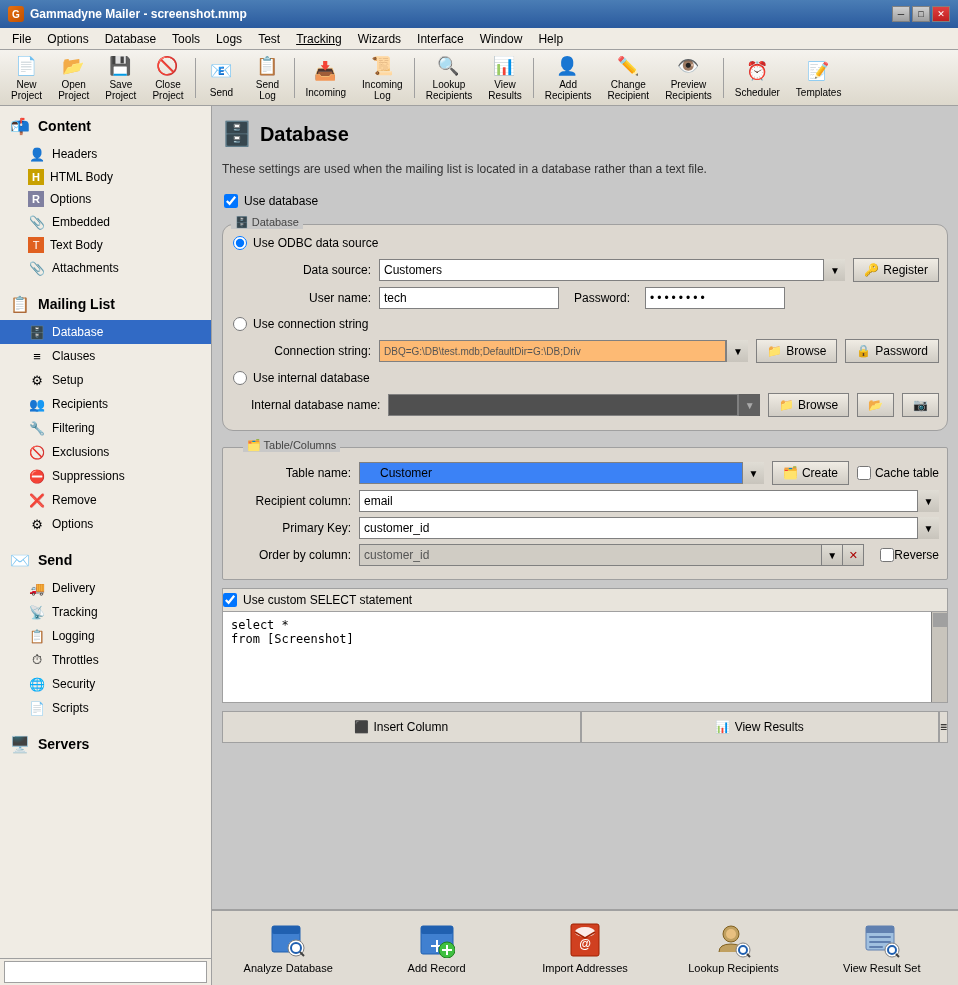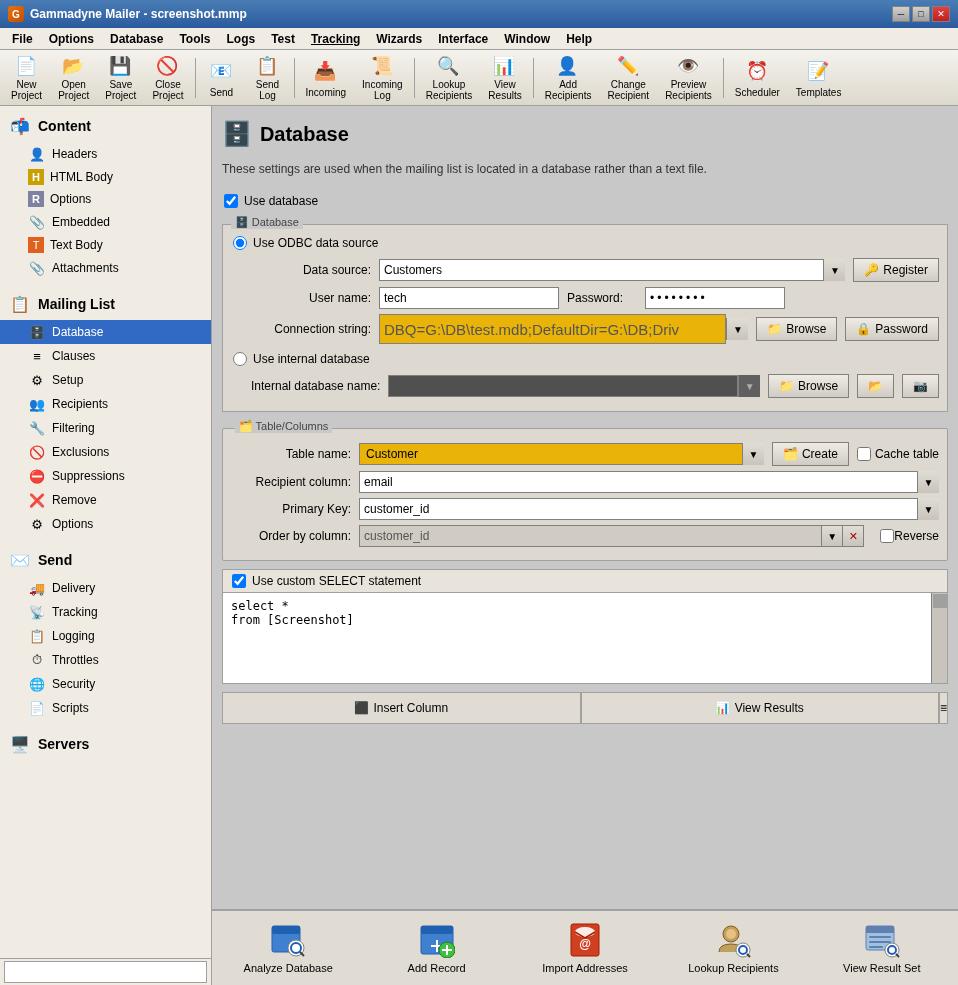--- a/index.html
+++ b/index.html
@@ -7,21 +7,21 @@
 
     
     .titlebar { background: linear-gradient(to bottom, #4a7db5, #2a5a9e); color: white; height: 28px; display: flex; align-items: center; justify-content: space-between; padding: 0 8px; }
     .titlebar-left { display: flex; align-items: center; gap: 6px; font-size: 12px; font-weight: bold; }
     .titlebar-icon { width: 16px; height: 16px; background: #e8a020; border-radius: 2px; }
     .titlebar-buttons { display: flex; gap: 2px; }
     .titlebar-btn { width: 18px; height: 16px; background: linear-gradient(to bottom, #d0d0d0, #a0a0a0); border: 1px solid #808080; font-size: 9px; display: flex; align-items: center; justify-content: center; cursor: pointer; color: #000; }
 
     
     .menubar { background: #f0ece4; height: 22px; display: flex; align-items: center; padding: 0 4px; border-bottom: 1px solid #a0a0a0; }
-    .menubar-item { padding: 2px 8px; cursor: pointer; font-size: 12px; font-weight: bold; }
+    .menubar-item { padding: 2px 8px; cursor: pointer; font-size: 12px; }
 
     
     .toolbar { background: linear-gradient(to bottom, #f5f3ee, #ddd8cc); border-bottom: 1px solid #a0a0a0; display: flex; align-items: center; padding: 3px 4px; gap: 2px; height: 56px; }
     .toolbar-btn { display: flex; flex-direction: column; align-items: center; justify-content: center; padding: 2px 6px; min-width: 44px; height: 48px; cursor: pointer; border: 1px solid transparent; gap: 2px; }
     .toolbar-icon { width: 28px; height: 28px; display: flex; align-items: center; justify-content: center; font-size: 18px; }
     .toolbar-label { font-size: 10px; text-align: center; white-space: nowrap; }
     .toolbar-sep { width: 1px; height: 40px; background: #a0a0a0; margin: 0 2px; }
 
     
     .main-layout { display: flex; height: calc(985px - 28px - 22px - 56px); }
@@ -45,43 +45,43 @@
     
     .page-header { display: flex; align-items: center; gap: 8px; padding: 4px 0; }
     .page-header-icon { font-size: 24px; }
     .page-title { font-size: 20px; font-weight: bold; }
     .page-subtitle { font-size: 12px; color: #333; padding: 2px 0 6px 0; }
 
     
     .checkbox-row { display: flex; align-items: center; gap: 6px; padding: 4px 2px; }
 
     
-    .group-box { border: 1px solid #a0a0a0; background: #ddd8d0; padding: 8px; border-radius: 0; position: relative; margin-top: 4px; }
+    .group-box { border: 1px solid #a0a0a0; background: #ddd8d0; padding: 8px; border-radius: 11px; position: relative; margin-top: 4px; }
     .group-box-title { position: absolute; top: -9px; left: 8px; background: #c8c8c8; padding: 0 4px; font-size: 11px; color: #444; }
 
     
     .form-row { display: flex; align-items: center; gap: 8px; margin: 5px 0; }
     .form-label { min-width: 120px; text-align: right; font-size: 12px; }
-    .form-label-sm { min-width: 70px; text-align: left; font-size: 12px; }
+    .form-label-sm { min-width: 70px; text-align: center; font-size: 12px; }
     .form-input { flex: 1; height: 22px; border: 1px solid #808080; background: white; padding: 0 4px; font-size: 12px; }
 
     
     .select-wrap { flex: 1; position: relative; display: flex; }
     .select-wrap select { flex: 1; height: 22px; border: 1px solid #808080; background: white; font-size: 12px; padding: 0 4px; appearance: none; }
     .select-arrow { position: absolute; right: 0; top: 0; width: 22px; height: 22px; background: linear-gradient(to bottom, #e0ddd5, #c8c4bc); border-left: 1px solid #808080; display: flex; align-items: center; justify-content: center; pointer-events: none; font-size: 10px; }
 
     
     .btn { height: 24px; padding: 0 10px; background: linear-gradient(to bottom, #f0ece4, #d0ccc4); border: 1px solid #808080; cursor: pointer; font-size: 12px; display: flex; align-items: center; gap: 4px; white-space: nowrap; }
 
     
     .radio-row { display: flex; align-items: center; gap: 6px; padding: 3px 2px; }
 
     
     .table-columns-group { border: 1px solid #a0a0a0; background: #ddd8d0; padding: 8px; border-radius: 2px; position: relative; margin-top: 8px; }
-    .table-columns-title { position: absolute; top: -9px; left: 12px; background: #c8c8c8; padding: 0 4px; font-size: 11px; color: #444; text-align: center; }
+    .table-columns-title { position: absolute; top: -9px; left: 20px; background: #c8c8c8; padding: 0 4px; font-size: 11px; color: #444; text-align: center; }
     .bottom-btn { flex: 1; height: 30px; display: flex; align-items: center; justify-content: center; gap: 4px; cursor: pointer; border-right: 1px solid #a0a0a0; font-size: 12px; }
     .bottom-btn:last-child { border-right: none; flex: 0; width: 30px; }
 
     
     .bottom-action-bar { background: #e0dcd4; border-top: 2px solid #a0a0a0; display: flex; align-items: center; height: 76px; padding: 4px; gap: 4px; }
     .action-btn { display: flex; flex-direction: column; align-items: center; justify-content: center; gap: 4px; flex: 1; height: 68px; cursor: pointer; border: 1px solid transparent; padding: 4px; }
     .action-icon { width: 36px; height: 36px; display: flex; align-items: center; justify-content: center; font-size: 24px; }
     .action-label { font-size: 11px; text-align: center; }
 
     
@@ -351,25 +351,29 @@
           </button>
         </div>
 
         <div class="form-row" style="margin-left: 20px;">
           <div class="form-label">User name:</div>
           <input type="text" class="form-input" style="max-width: 180px;" value="tech">
           <div class="form-label-sm">Password:</div>
           <input type="password" class="password-field" value="password" style="">
         </div>
 
+        <div class="radio-row">
+          <input type="radio" name="db-type" id="conn" style="">
+          <label for="conn">Use connection string</label>
+        </div>
 
         <div class="form-row" style="margin-left: 20px;">
           <div class="form-label">Connection string:</div>
           <div style="flex:1; display:flex; align-items:center;">
-            <input type="text" style="flex: 1 1 0%; height: 30px; background: #eab308; border: 1px solid rgb(128, 128, 128); font-size: 15px; padding: 0px 4px; color: rgb(85, 85, 85);" value="DBQ=G:\DB\test.mdb;DefaultDir=G:\DB;Driv">
+            <input type="text" style="flex: 1 1 0%; height: 22px; background: #fdba74; border: 1px solid rgb(128, 128, 128); font-size: 10px; padding: 0px 4px; color: rgb(85, 85, 85);" value="DBQ=G:\DB\test.mdb;DefaultDir=G:\DB;Driv">
             <div class="select-arrow" style="position:relative; border-left:1px solid #808080;">▼</div>
           </div>
           <button class="btn">
             <span>📁</span>
             <span>Browse</span>
           </button>
           <button class="btn">
             <span>🔒</span>
             <span>Password</span>
           </button>
@@ -403,21 +407,21 @@
 
       <div class="table-columns-group">
         <div class="table-columns-title">
           <span>🗂️</span>
           <span>Table/Columns</span>
         </div>
 
         <div class="form-row">
           <div class="form-label">Table name:</div>
           <div class="select-wrap" style="flex:1;">
-            <select style="flex:1; height:22px; font-size:12px; border:1px solid #808080; background:#eab308; appearance:none; padding:0 6px;">
+            <select style="flex:1; height:22px; font-size:12px; border:1px solid #808080; background:#3b82f6; appearance:none; padding:0 20px;">
               <option>Customer</option>
             </select>
             <div class="select-arrow">▼</div>
           </div>
           <button class="btn">
             <span>🗂️</span>
             <span>Create</span>
           </button>
           <div style="display:flex; align-items:center; gap:4px;">
             <input type="checkbox" id="cache-table" style="">
@@ -453,21 +457,21 @@
             <div class="order-by-btn" style="width:22px; height:22px; background:linear-gradient(to bottom,#e0ddd5,#c8c4bc); border:1px solid #808080; display:flex; align-items:center; justify-content:center; font-size:11px; cursor:pointer; margin-left:-1px; color:#a00;">✕</div>
           </div>
           <div style="display:flex; align-items:center; margin-left:8px;">
             <input type="checkbox" id="reverse" style="">
             <label for="reverse">Reverse</label>
           </div>
         </div>
       </div>
 
       <div style="border:1px solid #a0a0a0; background:#e8e4dc;">
-        <div style="display:flex; align-items:flex-start; gap:6px; padding:4px 9px; border-bottom:1px solid #a0a0a0;">
+        <div style="display:flex; align-items:flex-start; gap:6px; padding:4px 0; border-bottom:1px solid #a0a0a0;">
           <input type="checkbox" id="use-select" checked="" style="">
           <label for="use-select">Use custom SELECT statement</label>
         </div>
         <div style="display:flex;">
           <div style="flex:1; background:white; min-height:90px; padding:6px 8px; font-family:monospace; font-size:12px;">
             <div>select *</div>
             <div>from [Screenshot]</div>
           </div>
           <div style="width:16px; background:#c8c4bc; border-left:1px solid #808080; display:flex; flex-direction:column;">
             <div style="width:14px; height:14px; background:#a0a0a0; margin:1px;"></div>

